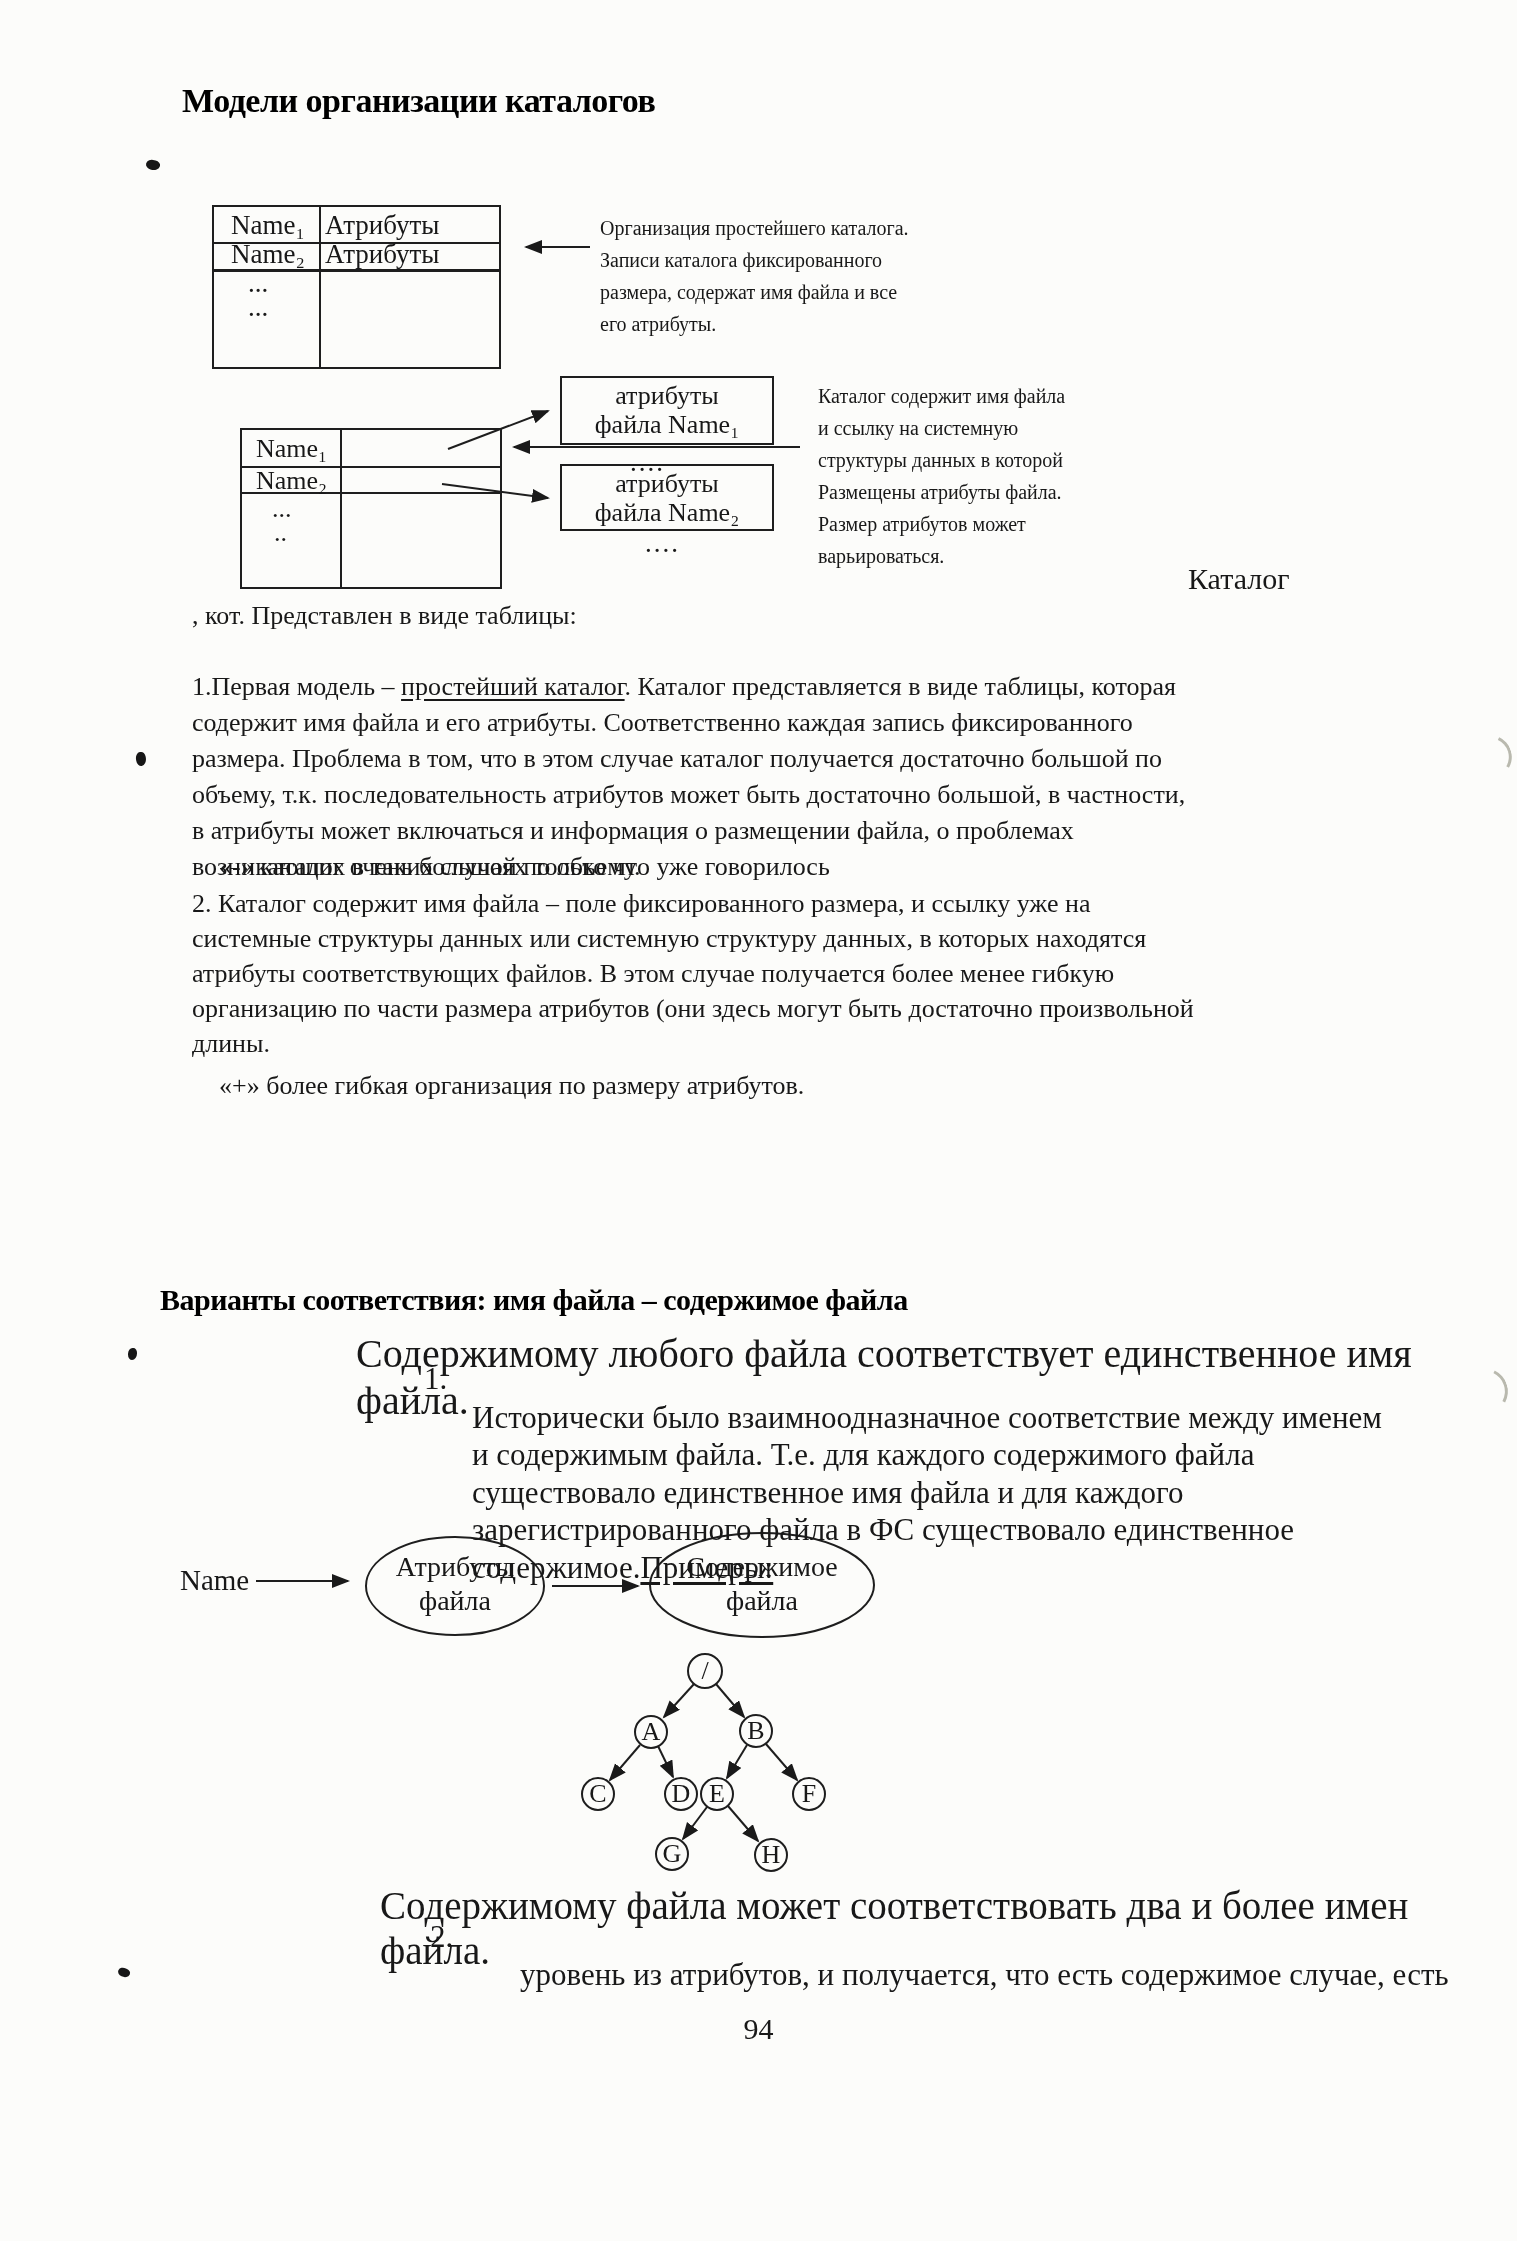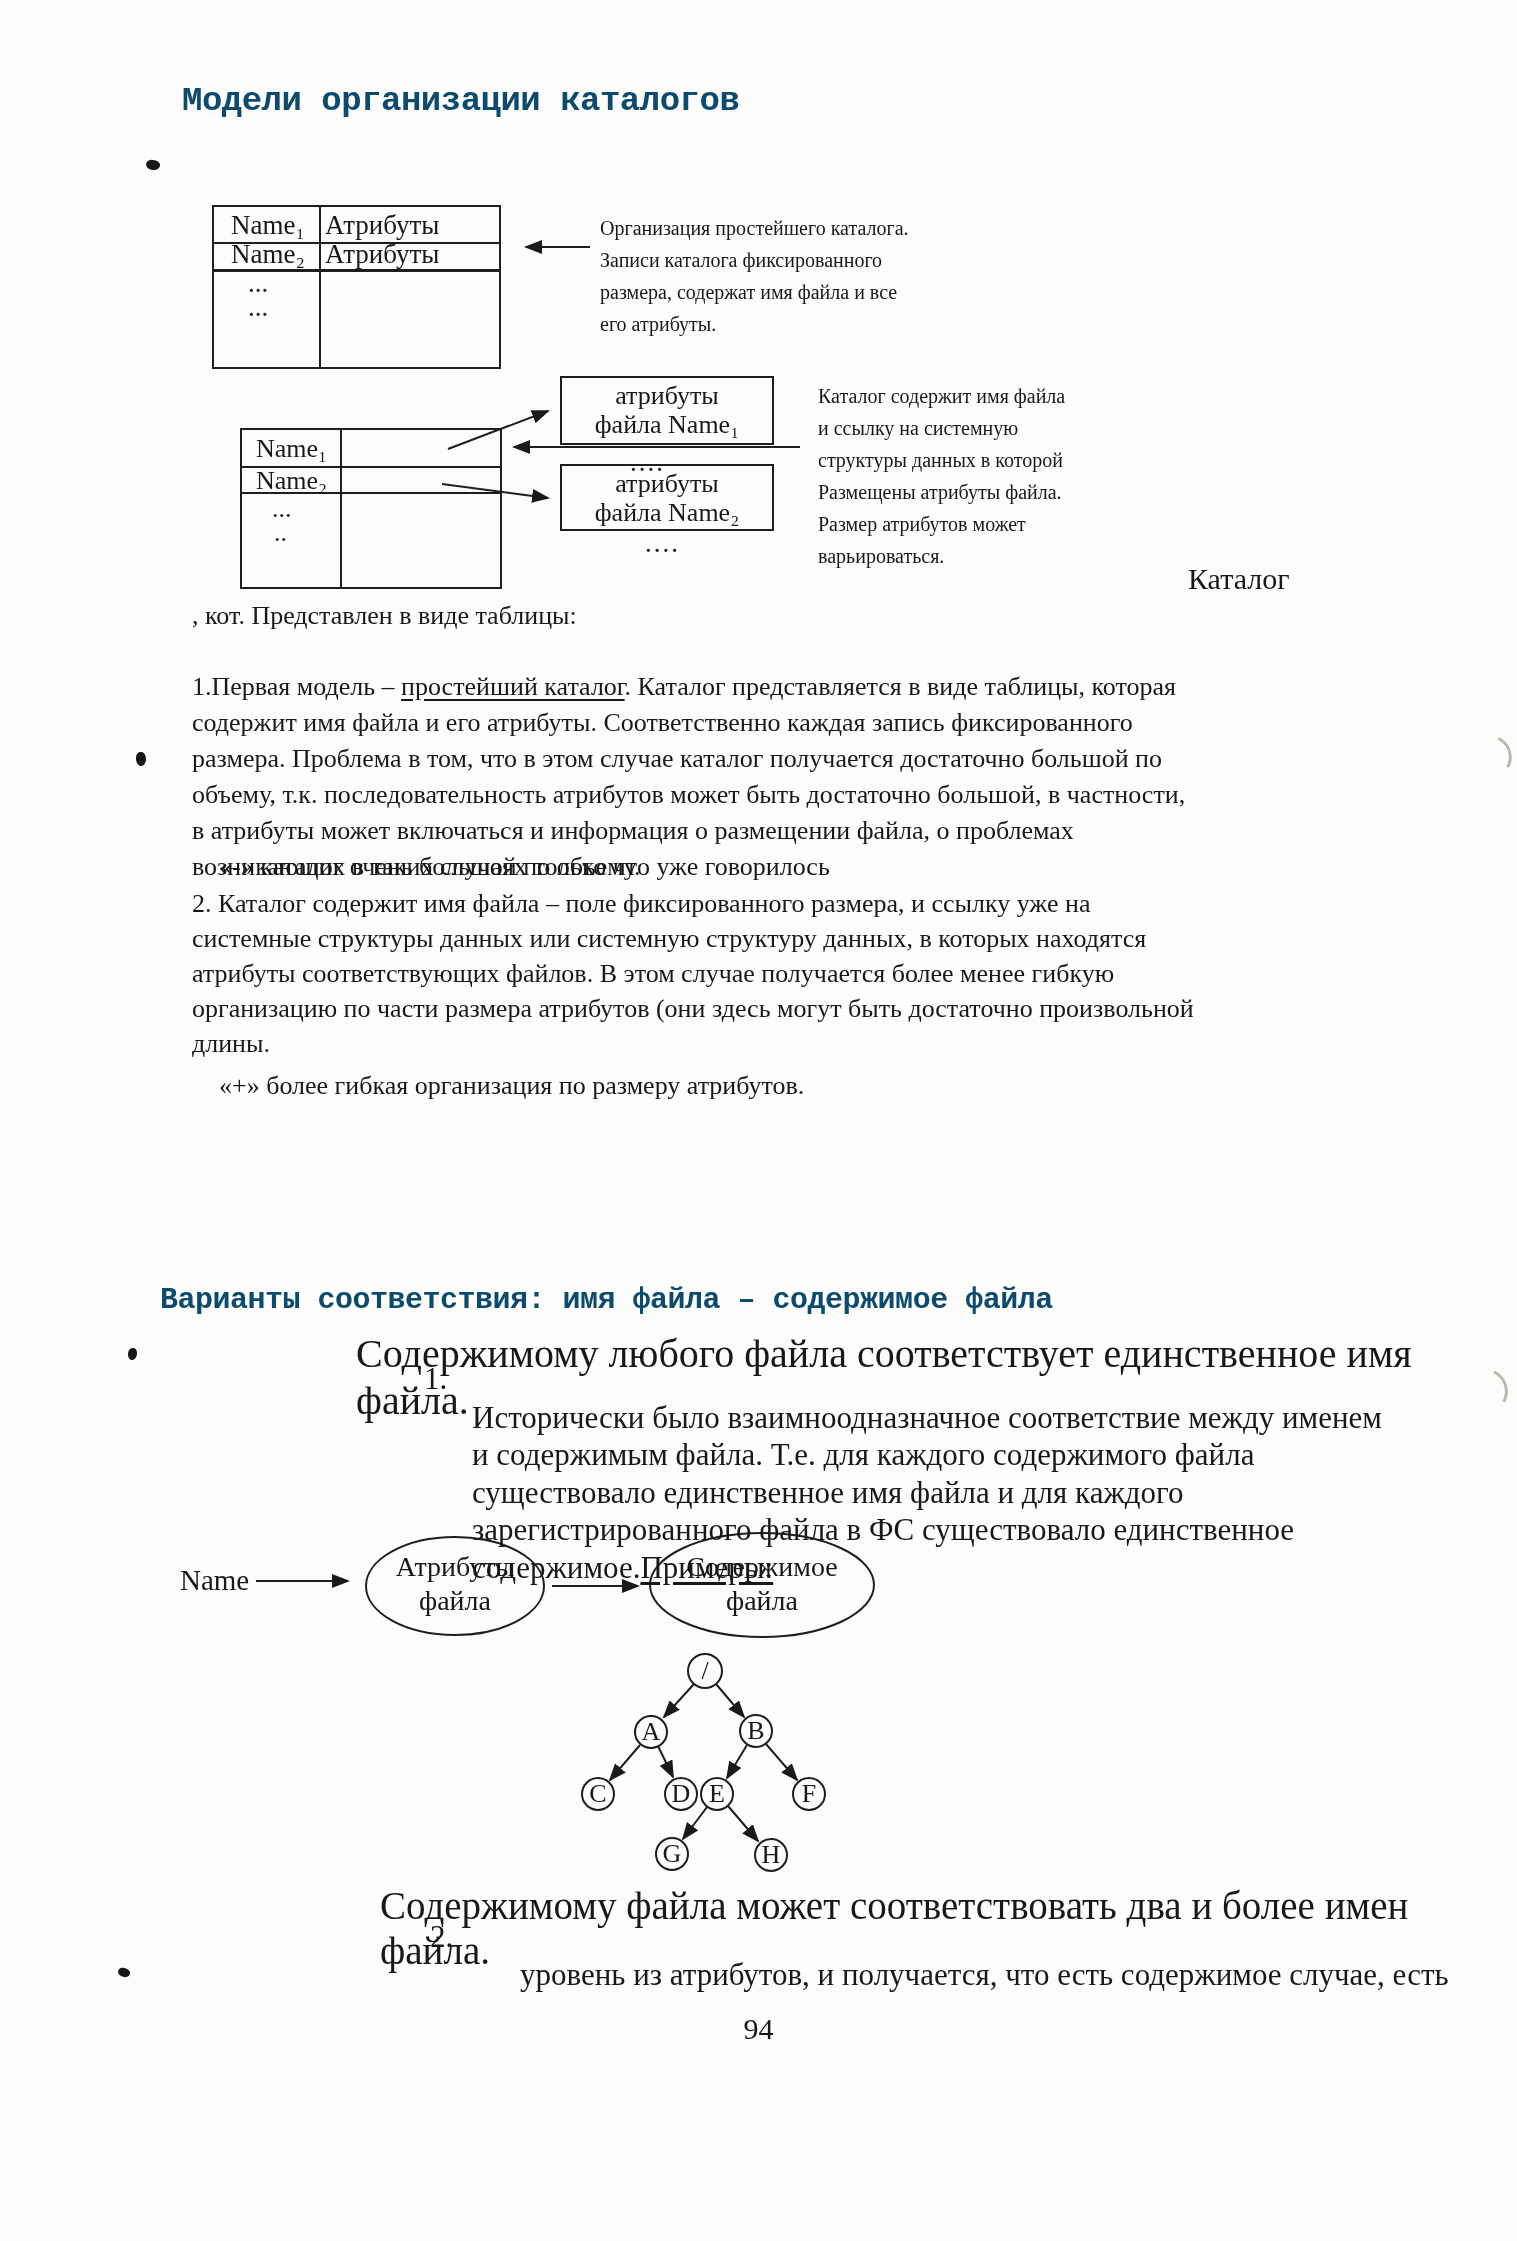--- a/index.html
+++ b/index.html
@@ -4,21 +4,21 @@
 <style>
   html,body{margin:0;padding:0;background:#e8e8e4;}
   #page{
     position:relative;width:1517px;height:2241px;margin:0 auto;
     background:#fcfcfa;overflow:hidden;
     font-family:"Liberation Serif","DejaVu Serif",serif;color:#181818;
   }
   .svg-layer{position:absolute;left:0;top:0;z-index:1;pointer-events:none;}
   .txt{position:absolute;z-index:2;white-space:pre-line;}
   .serif{font-family:"Liberation Serif","DejaVu Serif",serif;}
-  .sans-bold{font-family:Liberation Mono, monospace;font-weight:bold;color:#0c4a6e;}
+  .sans-bold{font-family:Liberation Serif, serif;font-weight:bold;color:#000000;}
   .title{font-size:34px;letter-spacing:-0.5px;}
   .h2{font-size:30px;letter-spacing:-0.5px;}
   .body-p{font-size:26px;line-height:35px;width:1340px;margin-left:27px;}
   .body-p.p2{line-height:36px;}
   .cap{font-size:20px;line-height:32px;}
   .u{text-decoration:underline;text-underline-offset:4px;}
   .tbl{position:absolute;border:2px solid #1e1e1e;z-index:2;background:transparent;}
   .vline{position:absolute;top:0;bottom:0;width:2px;background:#1e1e1e;}
   .hline{position:absolute;left:0;right:0;background:#1e1e1e;}
   .cell{position:absolute;font-size:27px;z-index:2;white-space:nowrap;}

